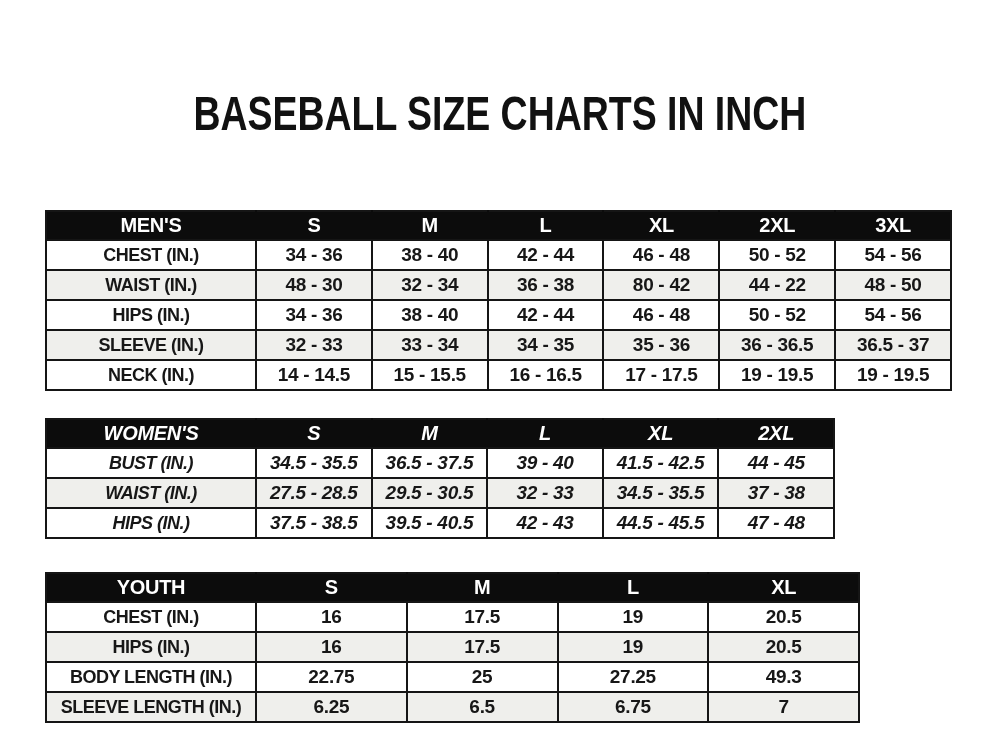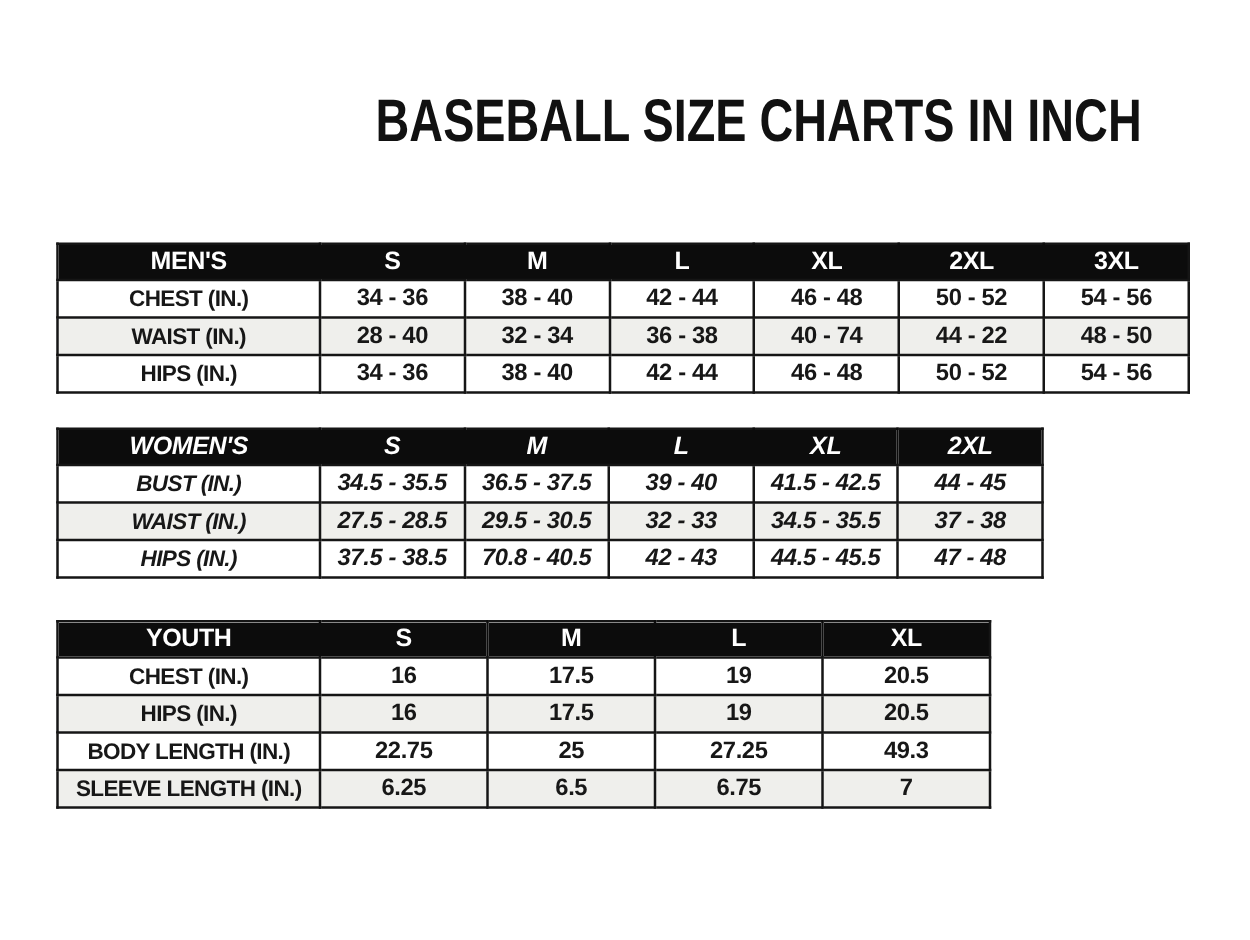--- a/index.html
+++ b/index.html
@@ -9,23 +9,23 @@
   }
   .page {
     position: relative;
     width: 1000px;
     height: 752px;
     background: var(--page-bg, #ffffff);
     font-family: "Liberation Sans", "DejaVu Sans", sans-serif;
     overflow: hidden;
   }
   .title {
-    margin: 0;
+    margin: 16px;
     padding-top: 74px;
-    text-align: right;
+    text-align: center;
     font-size: 48px;
     line-height: 1.0;
     font-weight: bold;
     color: var(--title-color, #111111);
     white-space: nowrap;
   }
   .title .squeeze {
     display: inline-block;
     transform: scaleX(0.78);
     transform-origin: 50% 50%;
@@ -69,21 +69,21 @@
   table.size-table td.lbl {
     font-size: 18px;
     letter-spacing: -0.5px;
     margin-top: 28px;
   }
   table.size-table tr.alt td {
     background: var(--row-alt-bg, #efefec);
   }
   .t-mens   { width: 907px; margin-top: 72px; }
   .t-womens { width: 790px; margin-top: 27px; font-style: italic; }
-  .t-youth  { width: 748px; margin-top: 33px; }
+  .t-youth  { width: 815px; margin-top: 33px; }
 </style>
 </head>
 <body>
 
 <div class="page" style="--page-bg: #ffffff; --title-color: #111111; --header-bg: #0c0c0c; --header-text: #ffffff; --row-bg: #ffffff; --row-alt-bg: #efefec; --border-color: #151515; --cell-text: #171717;">
   <h1 class="title"><span class="squeeze">BASEBALL SIZE CHARTS IN INCH</span></h1>
 
   <table class="size-table t-mens">
       <thead>
         <tr>
@@ -101,36 +101,54 @@
           <td class="lbl">CHEST (IN.)</td>
           <td class="val">34 - 36</td>
           <td class="val">38 - 40</td>
           <td class="val">42 - 44</td>
           <td class="val">46 - 48</td>
           <td class="val">50 - 52</td>
           <td class="val">54 - 56</td>
         </tr>
         <tr class="alt">
           <td class="lbl">WAIST (IN.)</td>
-          <td class="val">28 - 40</td>
+          <td class="val">48 - 30</td>
           <td class="val">32 - 34</td>
           <td class="val">36 - 38</td>
-          <td class="val">40 - 74</td>
+          <td class="val">80 - 42</td>
           <td class="val">44 - 22</td>
           <td class="val">48 - 50</td>
         </tr>
         <tr>
           <td class="lbl">HIPS (IN.)</td>
           <td class="val">34 - 36</td>
           <td class="val">38 - 40</td>
           <td class="val">42 - 44</td>
           <td class="val">46 - 48</td>
           <td class="val">50 - 52</td>
           <td class="val">54 - 56</td>
         </tr>
+        <tr class="alt">
+          <td class="lbl">SLEEVE (IN.)</td>
+          <td class="val">32 - 33</td>
+          <td class="val">33 - 34</td>
+          <td class="val">34 - 35</td>
+          <td class="val">35 - 36</td>
+          <td class="val">36 - 36.5</td>
+          <td class="val">36.5 - 37</td>
+        </tr>
+        <tr>
+          <td class="lbl">NECK (IN.)</td>
+          <td class="val">14 - 14.5</td>
+          <td class="val">15 - 15.5</td>
+          <td class="val">16 - 16.5</td>
+          <td class="val">17 - 17.5</td>
+          <td class="val">19 - 19.5</td>
+          <td class="val">19 - 19.5</td>
+        </tr>
       </tbody>
     </table>
   <table class="size-table t-womens">
       <thead>
         <tr>
           <th>WOMEN'S</th>
           <th>S</th>
           <th>M</th>
           <th>L</th>
           <th>XL</th>
@@ -150,21 +168,21 @@
           <td class="lbl">WAIST (IN.)</td>
           <td class="val">27.5 - 28.5</td>
           <td class="val">29.5 - 30.5</td>
           <td class="val">32 - 33</td>
           <td class="val">34.5 - 35.5</td>
           <td class="val">37 - 38</td>
         </tr>
         <tr>
           <td class="lbl">HIPS (IN.)</td>
           <td class="val">37.5 - 38.5</td>
-          <td class="val">70.8 - 40.5</td>
+          <td class="val">39.5 - 40.5</td>
           <td class="val">42 - 43</td>
           <td class="val">44.5 - 45.5</td>
           <td class="val">47 - 48</td>
         </tr>
       </tbody>
     </table>
   <table class="size-table t-youth">
       <thead>
         <tr>
           <th>YOUTH</th>

